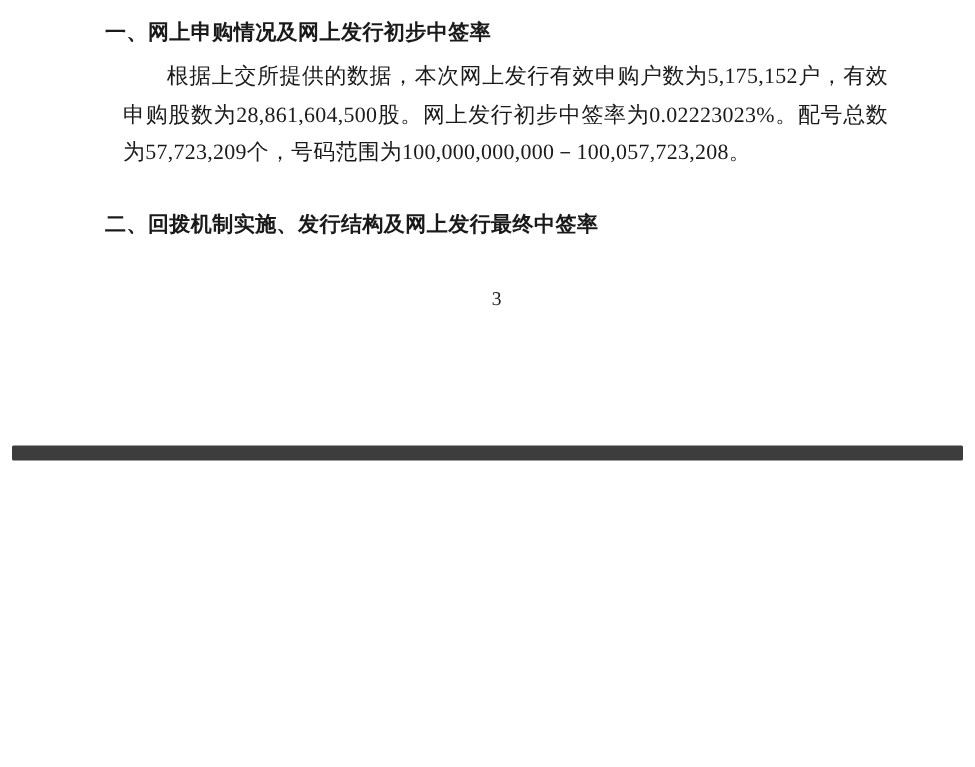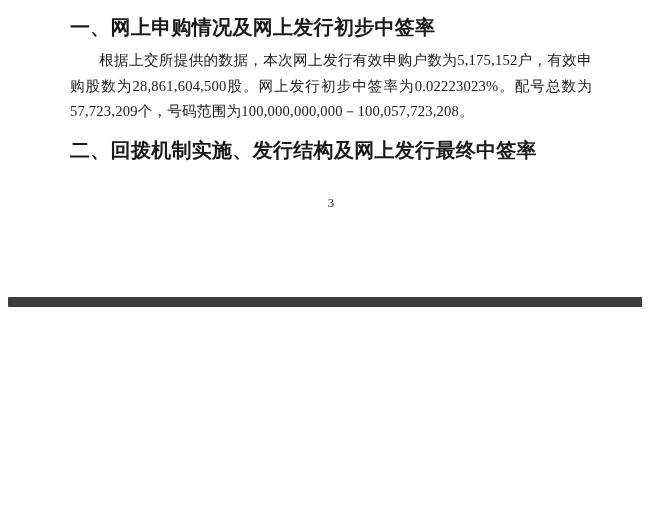--- a/index.html
+++ b/index.html
@@ -18,37 +18,37 @@
   .page {
     position: relative;
     width: 650px;
     height: 511px;
     box-sizing: border-box;
   }
   .doc-top {
     padding: 12px 58px 0 70px;
   }
   .heading {
-    font-size: 20px;
+    font-size: 14px;
     font-weight: bold;
     letter-spacing: 0.3px;
     line-height: 1.5;
     margin: 0 0 6px 0;
   }
   .para {
     font-size: 14.6px;
     line-height: 1.75;
     text-align: justify;
     text-justify: inter-ideograph;
-    margin: 0 0 4px 0;
+    margin: 0 0 4px 12px;
     text-indent: 2em;
     letter-spacing: 0.2px;
   }
   .heading-2 {
-    margin-top: 10px;
+    margin-top: 24px;
   }
   .page-number {
     text-align: center;
     font-size: 13px;
     margin-top: 30px;
     color: #222;
   }
   .divider-band {
     position: absolute;
     left: 8px;

